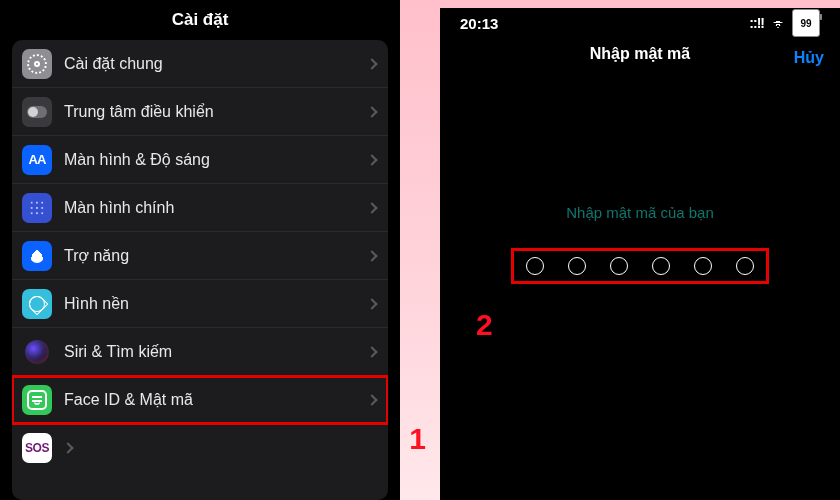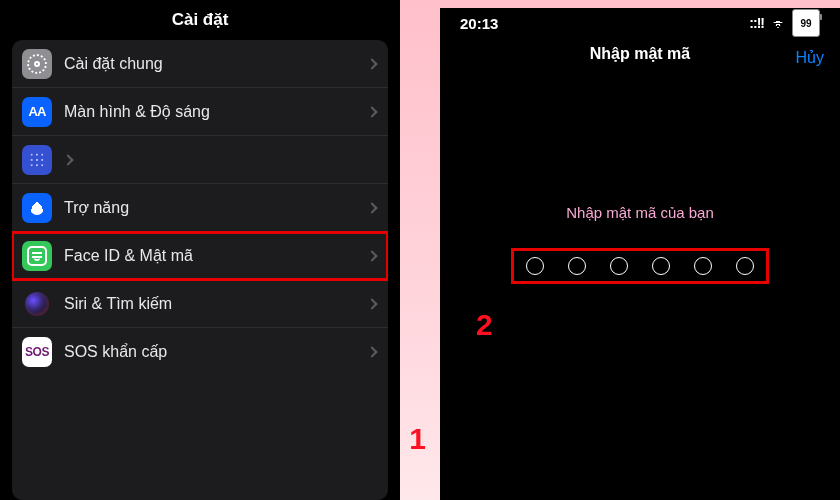--- a/index.html
+++ b/index.html
@@ -116,29 +116,29 @@
   .navbar-right {
     height: 40px;
     display: flex; align-items: center; justify-content: center;
     position: relative;
     font-size: 16px; font-weight: 600;
   }
   .cancel-btn {
     position: absolute; right: 16px; top: 8px; bottom: 0;
     display: flex; align-items: center;
     color: #0a84ff;
-    font-size: 16px; font-weight: 400; text-align: right;
+    font-size: 16px; font-weight: 700; text-align: right;
   }
   .passcode-body {
     flex: 1;
     display: flex; flex-direction: column; align-items: center;
     padding-top: 130px;
   }
   .passcode-prompt {
-    font-size: 15px; color: #f9a8d4;
+    font-size: 15px; color: #0f766e;
     margin-bottom: 30px;
   }
   .dots-row {
     display: flex; gap: 24px;
     padding: 6px 12px;
     outline: 3px solid #e60000;
   }
   .dot {
     width: 18px; height: 18px;
     border: 1.5px solid #fff;
@@ -225,58 +225,72 @@
   </div>
   <div class="settings-list" id="settings-list">
       <div class="row">
         <span class="icon-wrap ic-general">
           <span class="glyph-gear"></span>
         </span>
         <span class="label">Cài đặt chung</span>
         <span class="chevron"></span>
       </div>
       <div class="row">
+        <span class="icon-wrap ic-control">
+          <span class="glyph-switch"></span>
+        </span>
+        <span class="label">Trung tâm điều khiển</span>
+        <span class="chevron"></span>
+      </div>
+      <div class="row">
         <span class="icon-wrap ic-display">
           <span class="glyph glyph-aa">AA</span>
         </span>
         <span class="label">Màn hình &amp; Độ sáng</span>
         <span class="chevron"></span>
       </div>
       <div class="row">
         <span class="icon-wrap ic-home">
           <span class="glyph-grid"></span>
         </span>
+        <span class="label">Màn hình chính</span>
         <span class="chevron"></span>
       </div>
       <div class="row">
         <span class="icon-wrap ic-access">
           <span class="glyph-person"></span>
         </span>
         <span class="label">Trợ năng</span>
+        <span class="chevron"></span>
+      </div>
+      <div class="row">
+        <span class="icon-wrap ic-wall">
+          <span class="glyph-flower"></span>
+        </span>
+        <span class="label">Hình nền</span>
+        <span class="chevron"></span>
+      </div>
+      <div class="row">
+        <span class="icon-wrap ic-siri">
+          <span class="glyph-siri"></span>
+        </span>
+        <span class="label">Siri &amp; Tìm kiếm</span>
         <span class="chevron"></span>
       </div>
       <div class="row highlight-row">
         <span class="icon-wrap ic-face">
           <span class="glyph-face"></span>
         </span>
         <span class="label">Face ID &amp; Mật mã</span>
         <span class="chevron"></span>
       </div>
       <div class="row">
-        <span class="icon-wrap ic-siri">
-          <span class="glyph-siri"></span>
-        </span>
-        <span class="label">Siri &amp; Tìm kiếm</span>
-        <span class="chevron"></span>
-      </div>
-      <div class="row">
         <span class="icon-wrap ic-sos">
           <span class="glyph glyph-sos">SOS</span>
         </span>
-        <span class="label">SOS khẩn cấp</span>
         <span class="chevron"></span>
       </div>
     </div>
   <div class="step-badge step1">1</div>
 </div>
 
 <div class="panel-right">
   <div class="sb">
     <span>20:13</span>
     <div class="sb-right">

